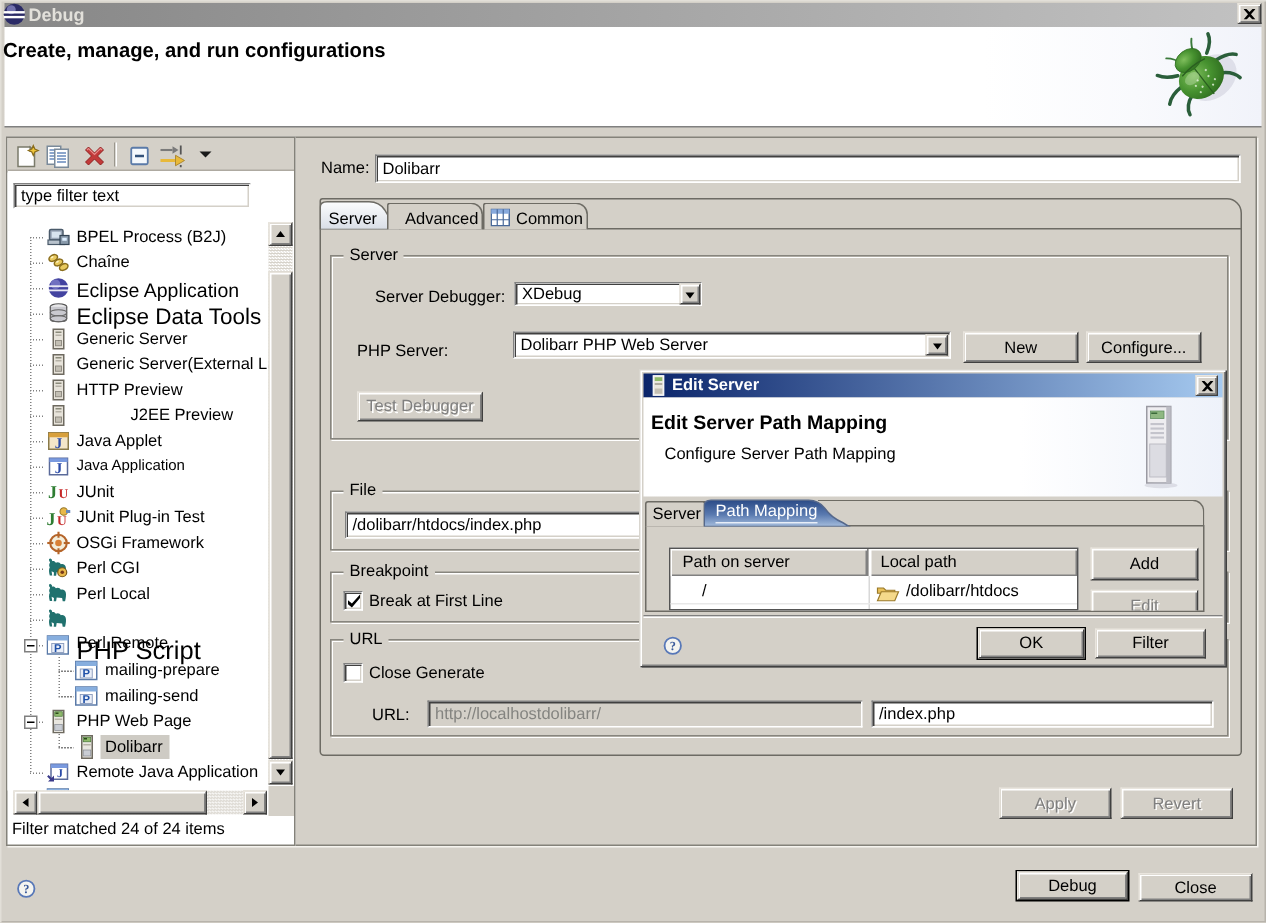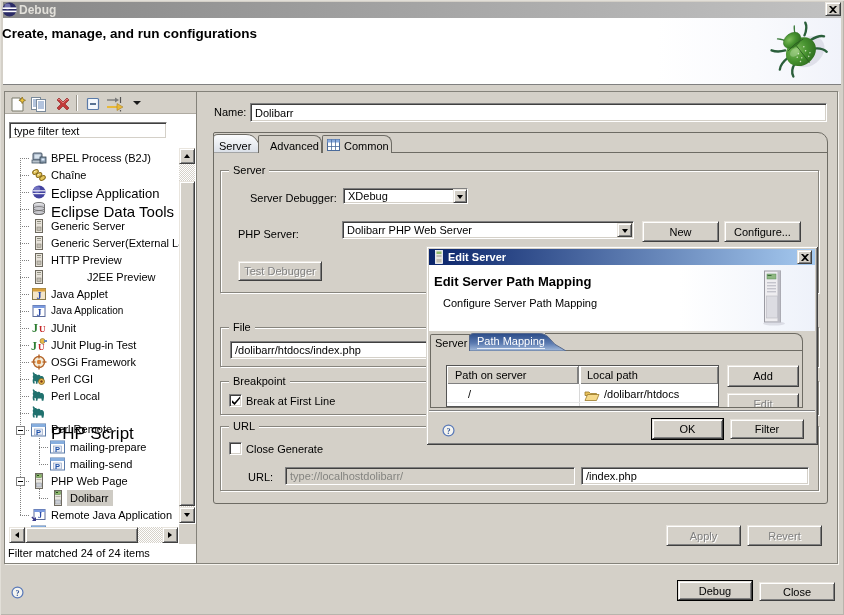--- a/index.html
+++ b/index.html
@@ -424,21 +424,21 @@
     <path d="M1 4.2 L1 6.8 L3.6 9 L9 2.6 L9 0.4 L3.6 6.4 Z" fill="#000"></path>
   </svg>
 <div class="lbl" style="left:246px;top:395px;">Break at First Line</div>
 
 <div class="group" style="left:220px;top:426px;width:599px;height:65px;">
   <div class="legend">URL</div>
 </div>
 <div class="check" style="left:229px;top:442px;"></div>
 <div class="lbl" style="left:246px;top:443px;">Close Generate</div>
 <div class="lbl" style="left:248px;top:471px;">URL:</div>
-<div class="field disabled" style="left:285px;top:467px;width:290px;height:18px;">type://localhostdolibarr/</div>
+<div class="field disabled" style="left:285px;top:467px;width:290px;height:18px;">http://localhostdolibarr/</div>
 <div class="field" style="left:581px;top:467px;width:228px;height:18px;">/index.php</div>
 
 <div class="btn disabled" style="left:666px;top:525px;width:75px;height:21px;">Apply</div>
 <div class="btn disabled" style="left:747px;top:525px;width:75px;height:21px;">Revert</div>
 
 <div class="abs" id="help1" style="left:11px;top:586px;width:13px;height:13px;"><svg width="13" height="13" viewBox="0 0 15 15">
       <circle cx="7.5" cy="7.5" r="6.3" fill="#f4f4f0" stroke="#5878b8" stroke-width="1.4"></circle>
       <text x="7.5" y="11" font-size="9.5" font-weight="bold" font-family="Liberation Serif" fill="#3a5a9a" text-anchor="middle">?</text>
     </svg></div>
 <div class="defbtn" style="left:677px;top:580px;width:76px;height:21px;">

